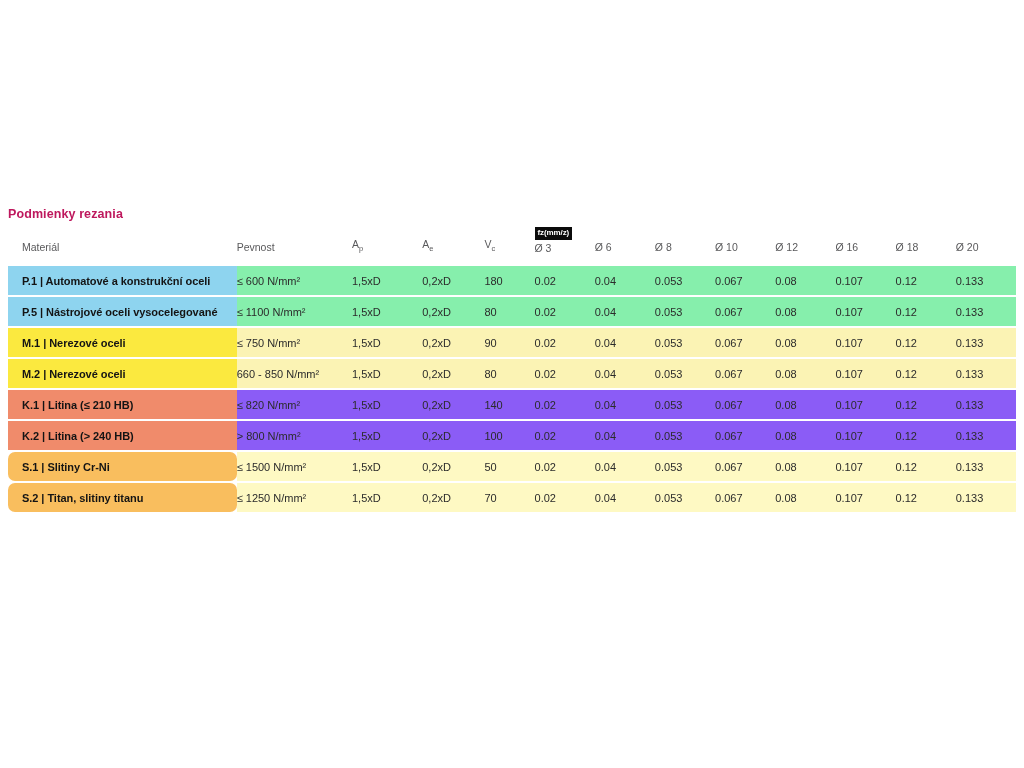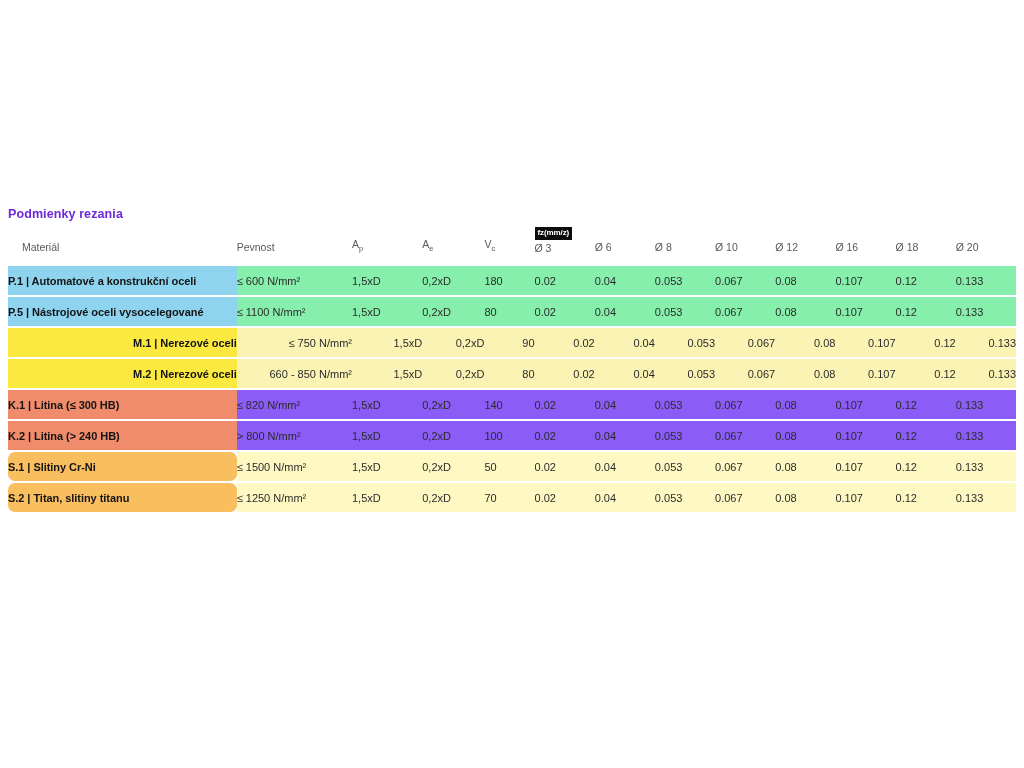--- a/index.html
+++ b/index.html
@@ -22,21 +22,21 @@
     background: #ffffff;
   }
 
   
   .title {
     position: absolute;
     left: 8px;
     top: 207px;
     font-size: 12.5px;
     font-weight: bold;
-    color: #6d28d9;
+    color: #be185d;
     letter-spacing: 0.1px;
   }
 
   
   .table-wrap {
     position: absolute;
     left: 8px;
     top: 236px;
     width: 1008px;
   }
@@ -88,28 +88,29 @@
     height: 29px;
     padding: 0;
     vertical-align: middle;
     white-space: nowrap;
   }
 
   td.mat {
     font-weight: bold;
     font-size: 11px;
     color: #141414;
+    padding-left: 14px;
     letter-spacing: -0.05px;
   }
 
   
   tr.g-p td.mat { background: #8ed4ef; }
   tr.g-p td     { background: #86efac; }
   tr.g-m td.mat { background: #fbe93f; }
-  tr.g-m td     { background: #fbf3b4; text-align: right; }
+  tr.g-m td     { background: #fbf3b4; }
   tr.g-k td.mat { background: #f08b6b; }
   tr.g-k td     { background: #8b5cf6; }
   tr.g-s td.mat { background: #f9be5e; border-radius: 7px; }
   tr.g-s td     { background: #fef9c3; }
 
   
   col.c-mat  { width: 228px; }
   col.c-pev  { width: 115px; }
   col.c-ap   { width: 70px; }
   col.c-ae   { width: 62px; }
@@ -217,21 +218,21 @@
             <td>0.02</td>
             <td>0.04</td>
             <td>0.053</td>
             <td>0.067</td>
             <td>0.08</td>
             <td>0.107</td>
             <td>0.12</td>
             <td>0.133</td>
           </tr>
           <tr class="row g-k">
-            <td class="mat">K.1 | Litina (≤ 300 HB)</td>
+            <td class="mat">K.1 | Litina (≤ 210 HB)</td>
             <td>≤ 820 N/mm²</td>
             <td>1,5xD</td>
             <td>0,2xD</td>
             <td>140</td>
             <td>0.02</td>
             <td>0.04</td>
             <td>0.053</td>
             <td>0.067</td>
             <td>0.08</td>
             <td>0.107</td>

